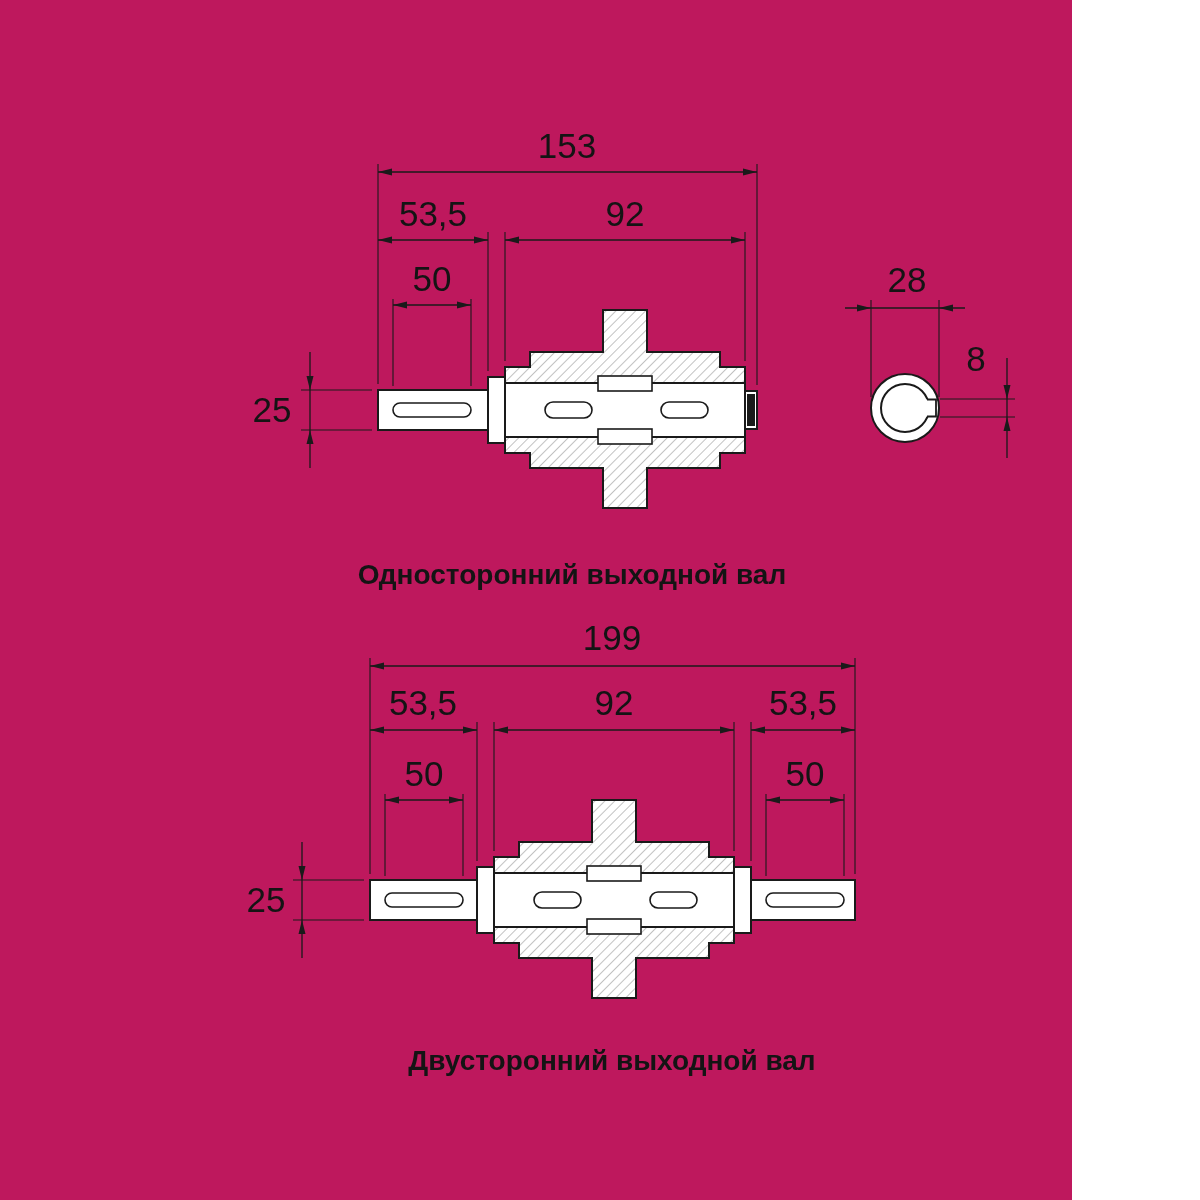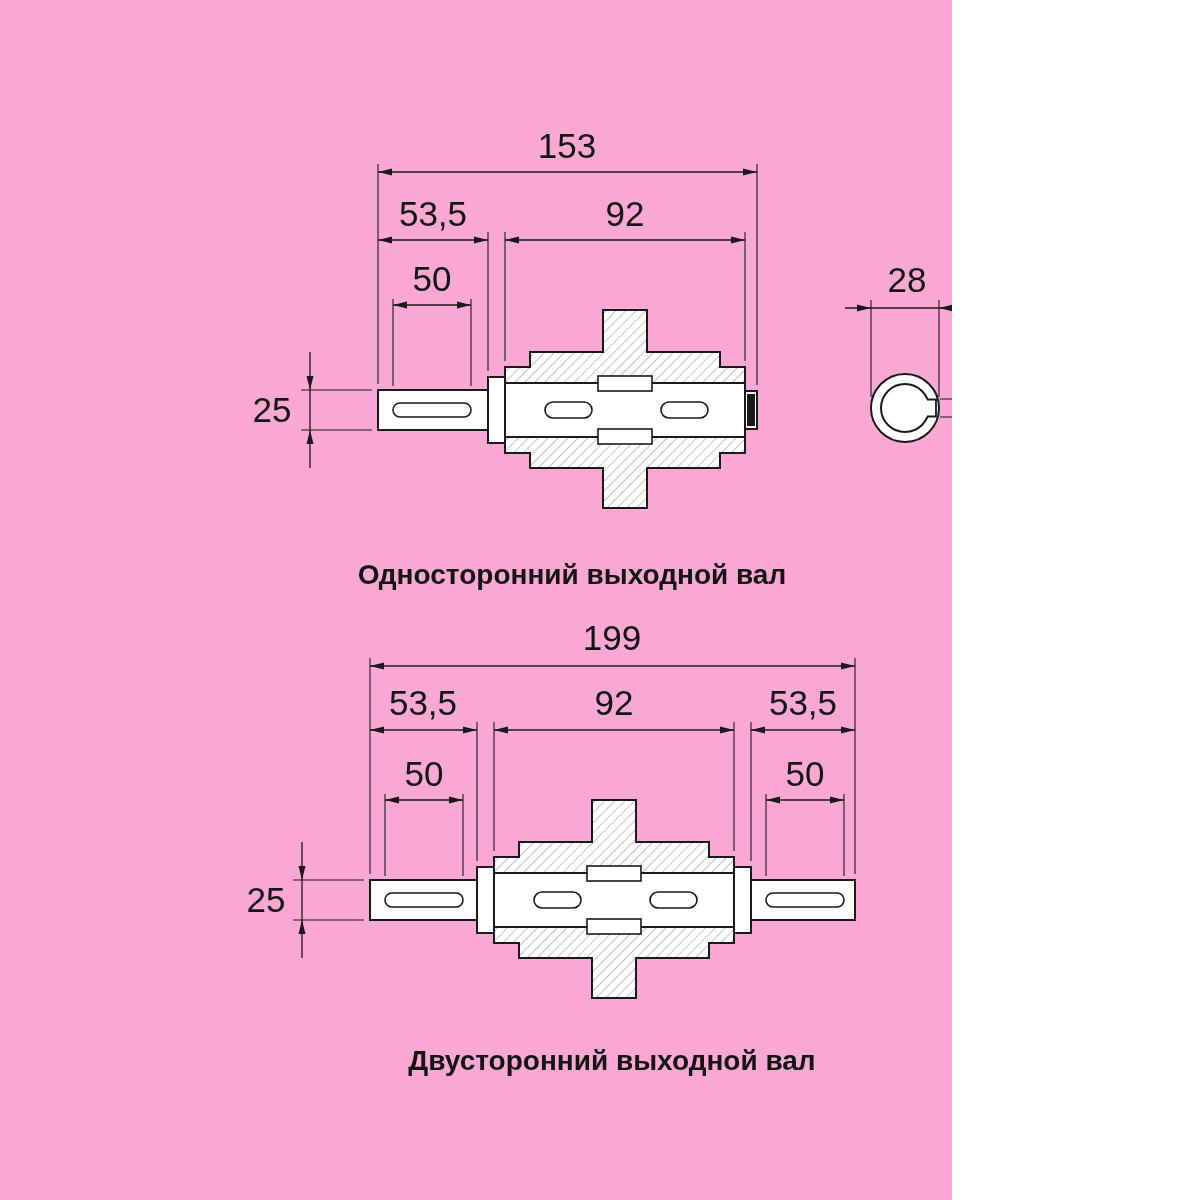--- a/index.html
+++ b/index.html
@@ -1,16 +1,16 @@
 <!DOCTYPE html>
 <html><head>
 <meta charset="utf-8">
 <style>
   html,body{margin:0;padding:0;background:#ffffff;}
-  .page{width:952px;height:1200px;background:#f9a8d4;position:relative;overflow:hidden;}
+  .page{width:1072px;height:1200px;background:#be185d;position:relative;overflow:hidden;}
   svg{display:block;}
   
   .ol{fill:#ffffff;stroke:#1a1a1a;stroke-width:2;}
   
   .ht{fill:url(#hatch);stroke:#1a1a1a;stroke-width:2;}
   
   .sl{fill:#ffffff;stroke:#1a1a1a;stroke-width:1.6;}
   
   .dl{stroke:#1a1a1a;stroke-width:1.3;fill:none;}
   

